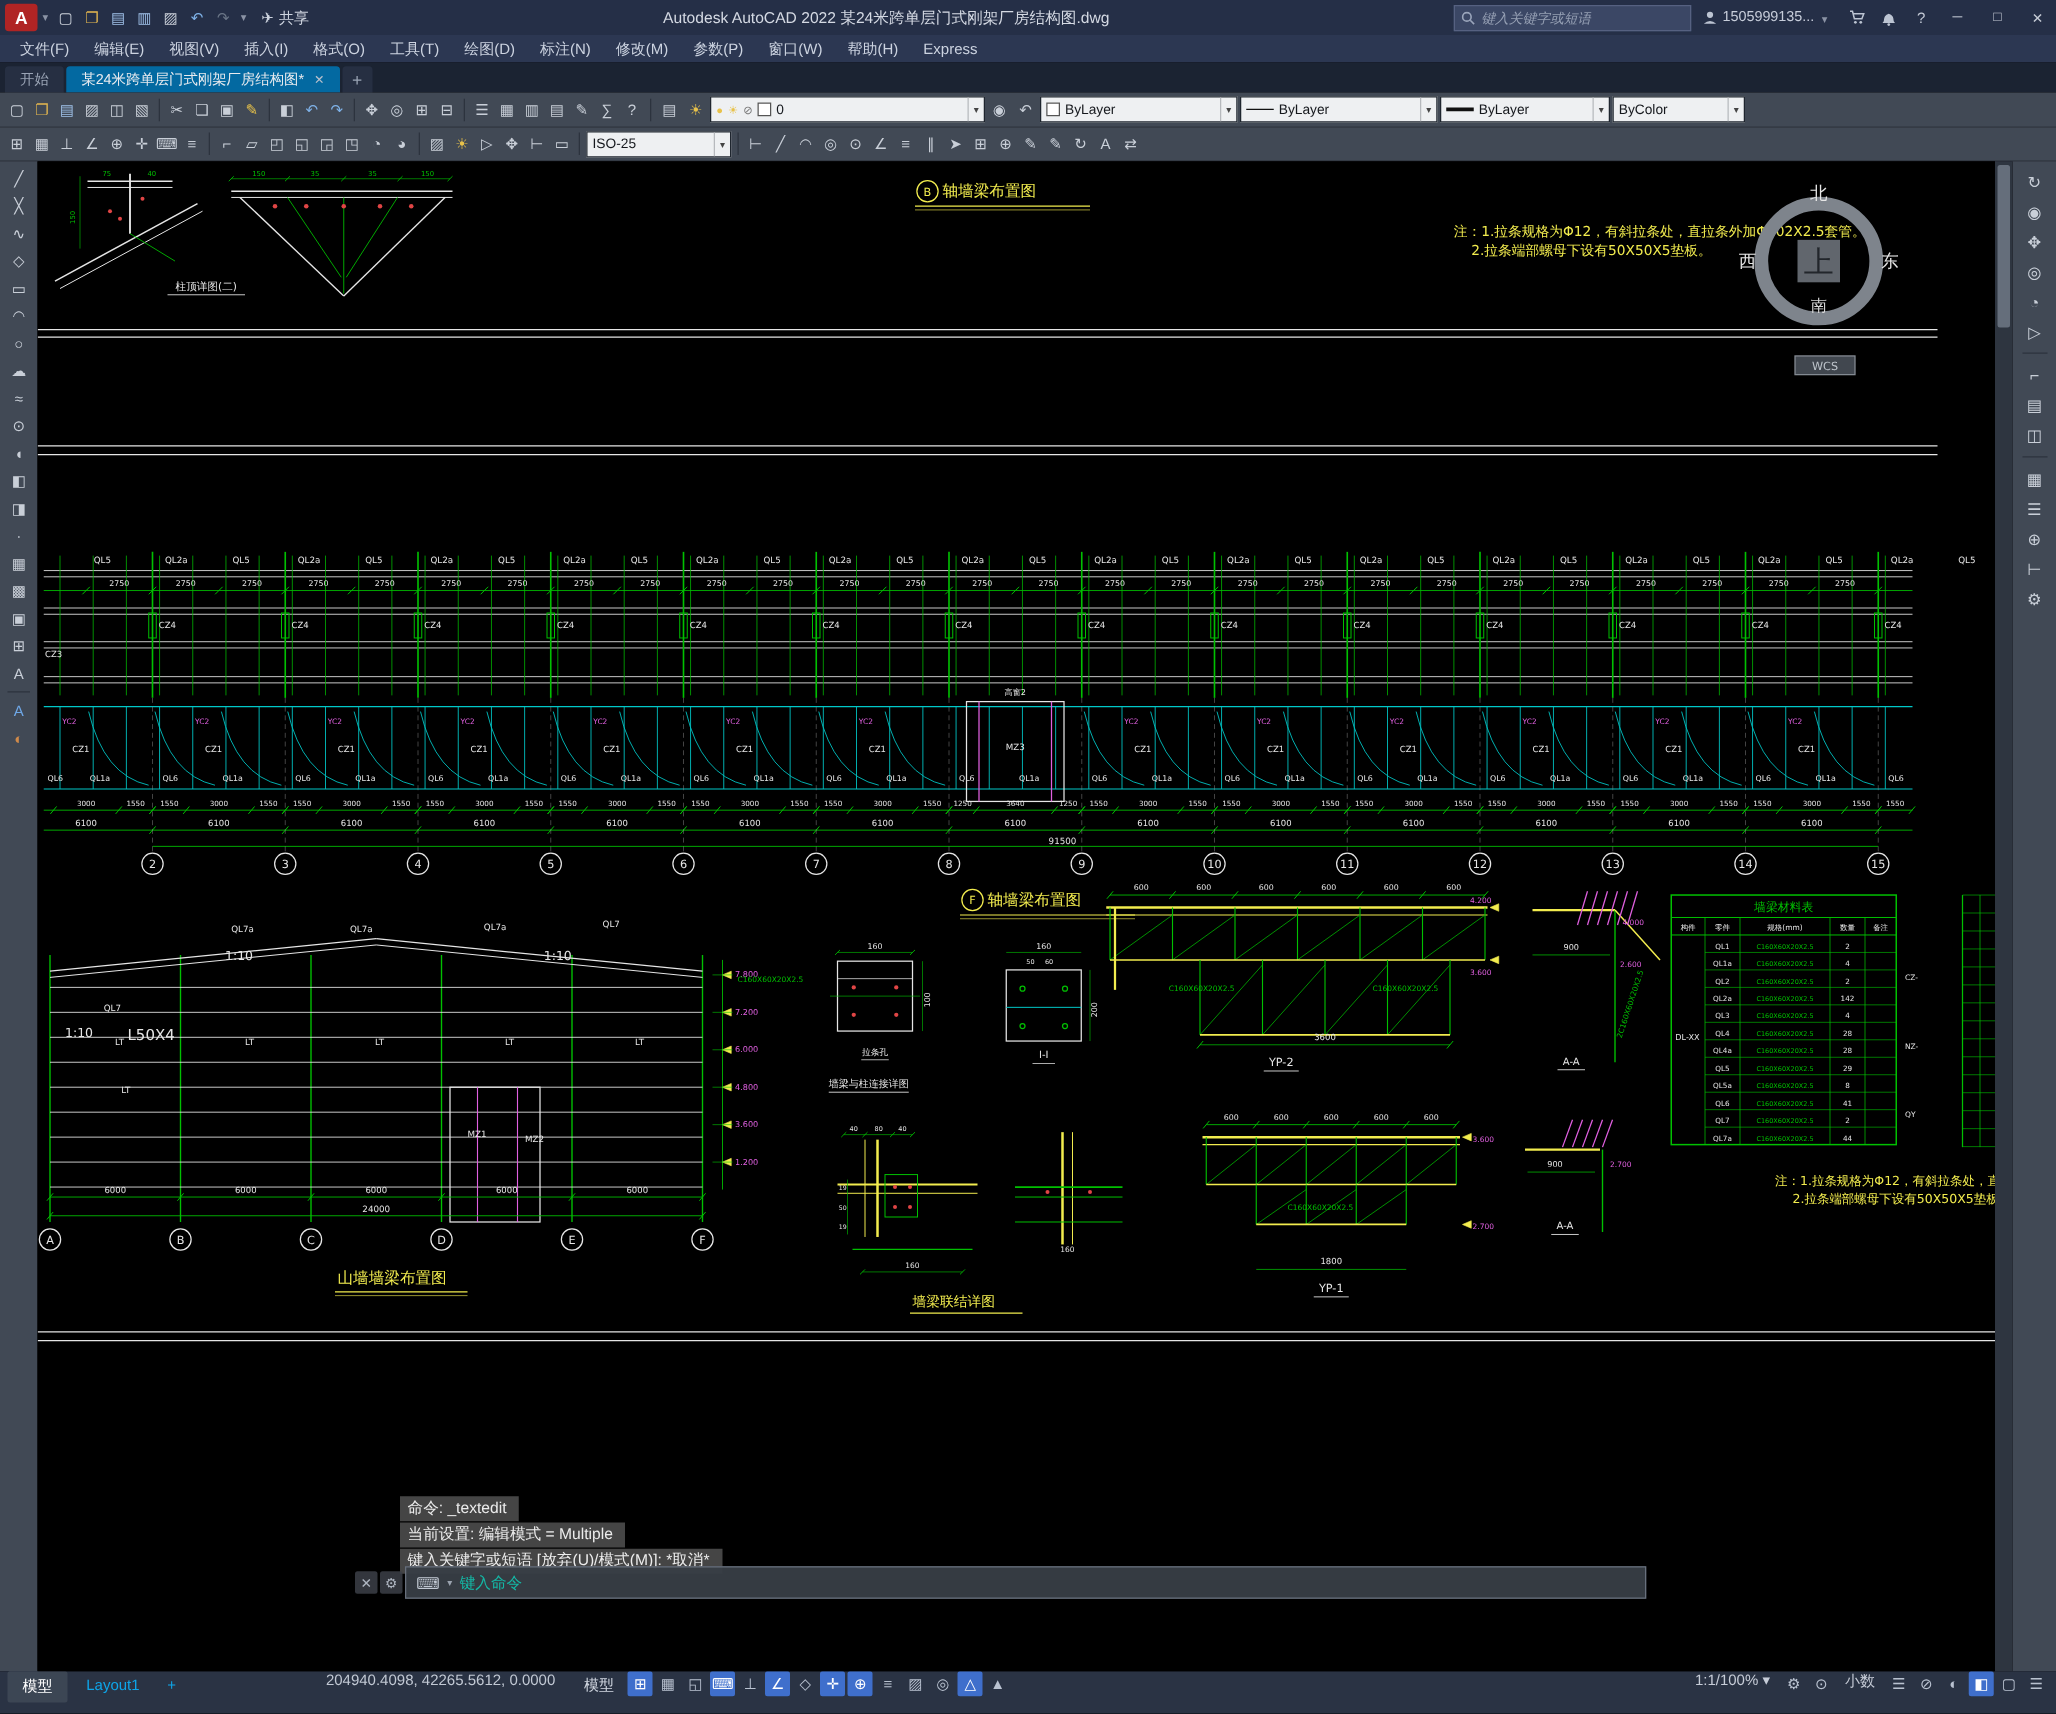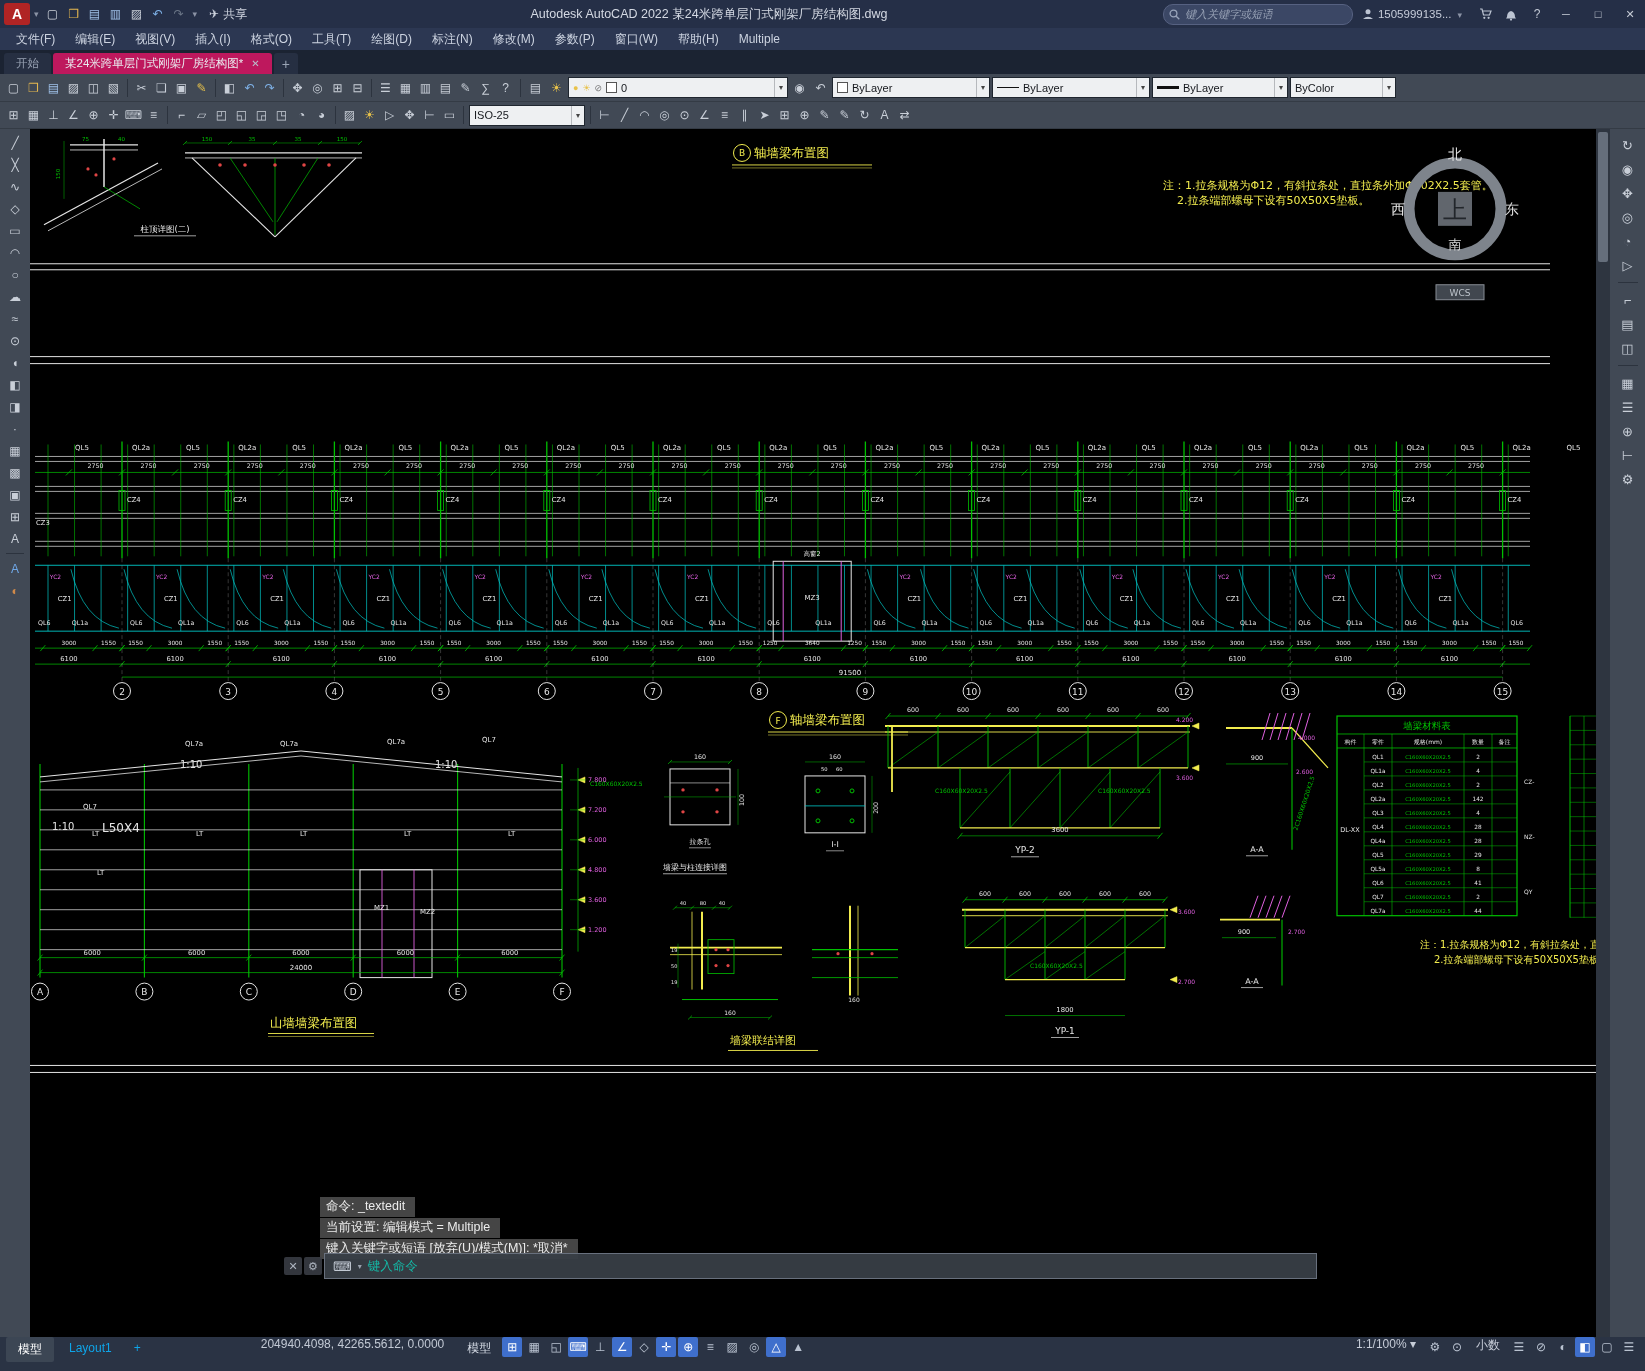--- a/index.html
+++ b/index.html
@@ -11,35 +11,35 @@
   .logo{width:26px;height:22px;margin-left:4px;background:#b02424;color:#fff;font-weight:bold;
     display:flex;align-items:center;justify-content:center;border-radius:3px;font-size:14px;}
   .caret{color:#8b93a5;font-size:9px;padding:0 2px;}
   .qat{display:flex;align-items:center;gap:1px;}
   .qico{width:20px;height:20px;display:flex;align-items:center;justify-content:center;
     font-size:12px;color:#c9cfd8;}
   .share{display:flex;align-items:center;gap:4px;padding:0 8px;color:#cdd3de;}
   .tb-title{flex:1;text-align:center;color:#d4d9e3;font-size:12.5px;white-space:nowrap;
     overflow:hidden;text-overflow:ellipsis;}
   .search{width:178px;height:19px;background:#3b4765;border:1px solid #5a6residual;border:1px solid #566181;
-    border-radius:10px;display:flex;align-items:center;gap:5px;padding:0 5px;color:#96a0b4;flex:none;}
+    border-radius:0;display:flex;align-items:center;gap:5px;padding:0 5px;color:#96a0b4;flex:none;}
   .search .ph{font-size:11px;font-style:italic;white-space:nowrap;overflow:hidden;}
   .account{display:flex;align-items:flex-end;gap:4px;padding:0 7px;font-size:11.5px;color:#c7cdda;white-space:nowrap;}
   .tbi{width:24px;height:100%;display:flex;align-items:center;justify-content:center;color:#c2c8d4;}
   .tbi.help{border-radius:50%;}
   .winbtn{width:30px;height:100%;display:flex;align-items:center;justify-content:center;
     font-size:11px;color:#c6ccd6;}
   
   .menubar{height:22px;background:#2c3752;display:flex;align-items:center;flex:none;padding-left:6px;}
   .menu-item{padding:0 10px;font-size:12px;color:#ccd3e0;white-space:nowrap;}
   
   .tabbar{height:24px;background:#1b2332;display:flex;align-items:flex-end;flex:none;padding-left:4px;gap:2px;}
   .ftab{height:21px;display:flex;align-items:center;background:#262f42;color:#9aa4b5;
     font-size:11.5px;padding:0 12px;border-radius:3px 3px 0 0;gap:8px;white-space:nowrap;}
-  .ftab.active{background:#be185d;color:#e9ebef;}
+  .ftab.active{background:#0369a1;color:#e9ebef;}
   .ftab.plus{padding:0 8px;font-size:14px;}
   .tclose{font-size:10px;color:#b9c0cc;}
   
   .toolbar{background:#414955;border-bottom:1px solid #343b45;display:flex;align-items:center;
     flex:none;padding:0 4px;gap:2px;}
   .toolbar.r1{height:27px;}
   .toolbar.r2{height:26px;}
   .icons{display:flex;align-items:center;gap:1px;}
   .tbico{width:19px;height:19px;display:flex;align-items:center;justify-content:center;
     font-size:12px;color:#c9cfd8;border-radius:2px;flex:none;}
@@ -157,21 +157,21 @@
       <span class="menu-item">视图(V)</span>
       <span class="menu-item">插入(I)</span>
       <span class="menu-item">格式(O)</span>
       <span class="menu-item">工具(T)</span>
       <span class="menu-item">绘图(D)</span>
       <span class="menu-item">标注(N)</span>
       <span class="menu-item">修改(M)</span>
       <span class="menu-item">参数(P)</span>
       <span class="menu-item">窗口(W)</span>
       <span class="menu-item">帮助(H)</span>
-      <span class="menu-item">Multiple</span>
+      <span class="menu-item">Express</span>
     </div>
 
   <div class="tabbar">
     <div class="ftab">
       <span>开始</span>
     </div>
     <div class="ftab active">
       <span>某24米跨单层门式刚架厂房结构图*</span>
       <span class="tclose">✕</span>
     </div>

